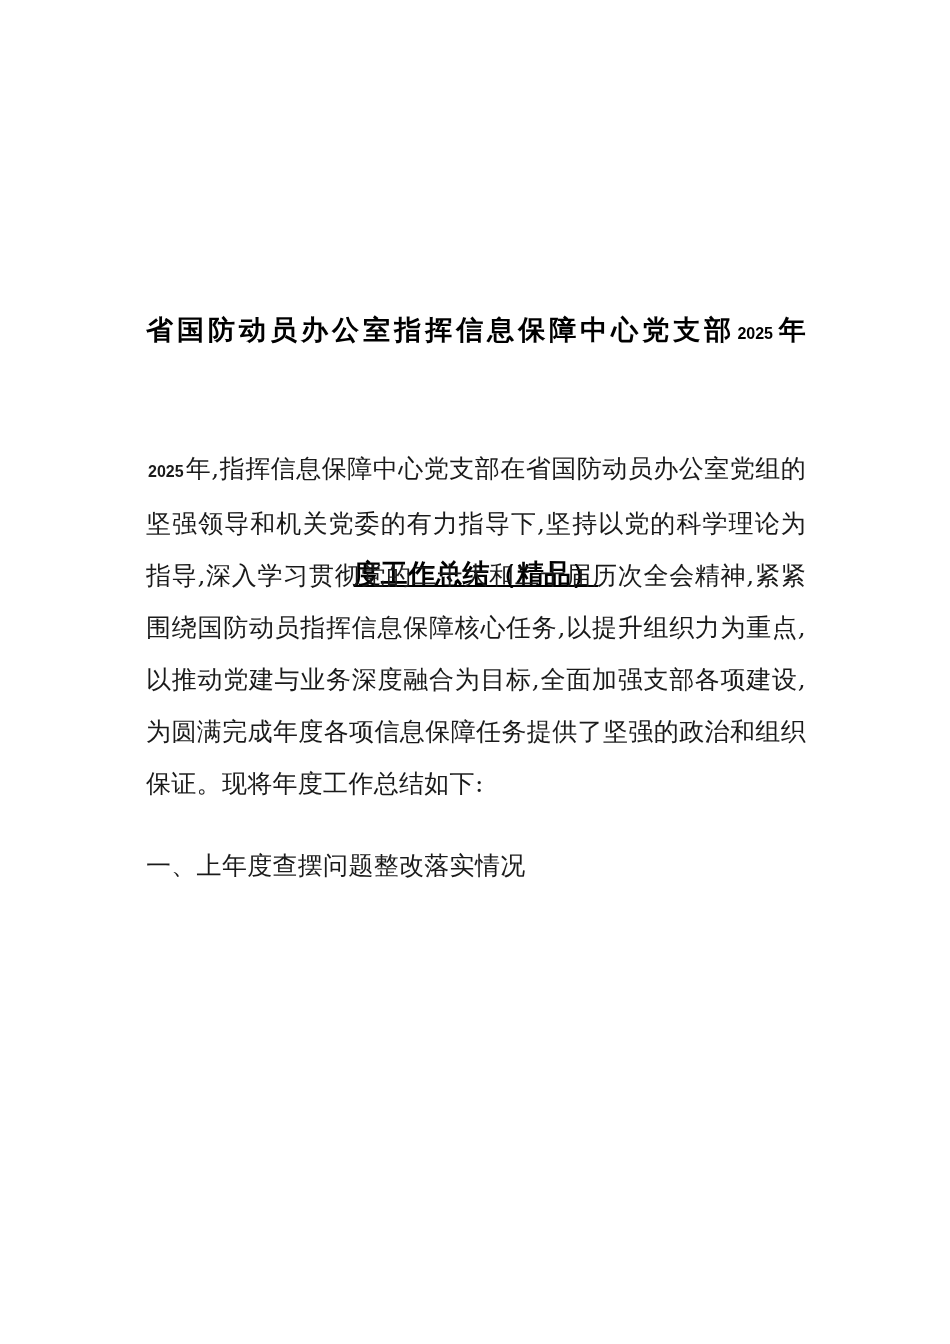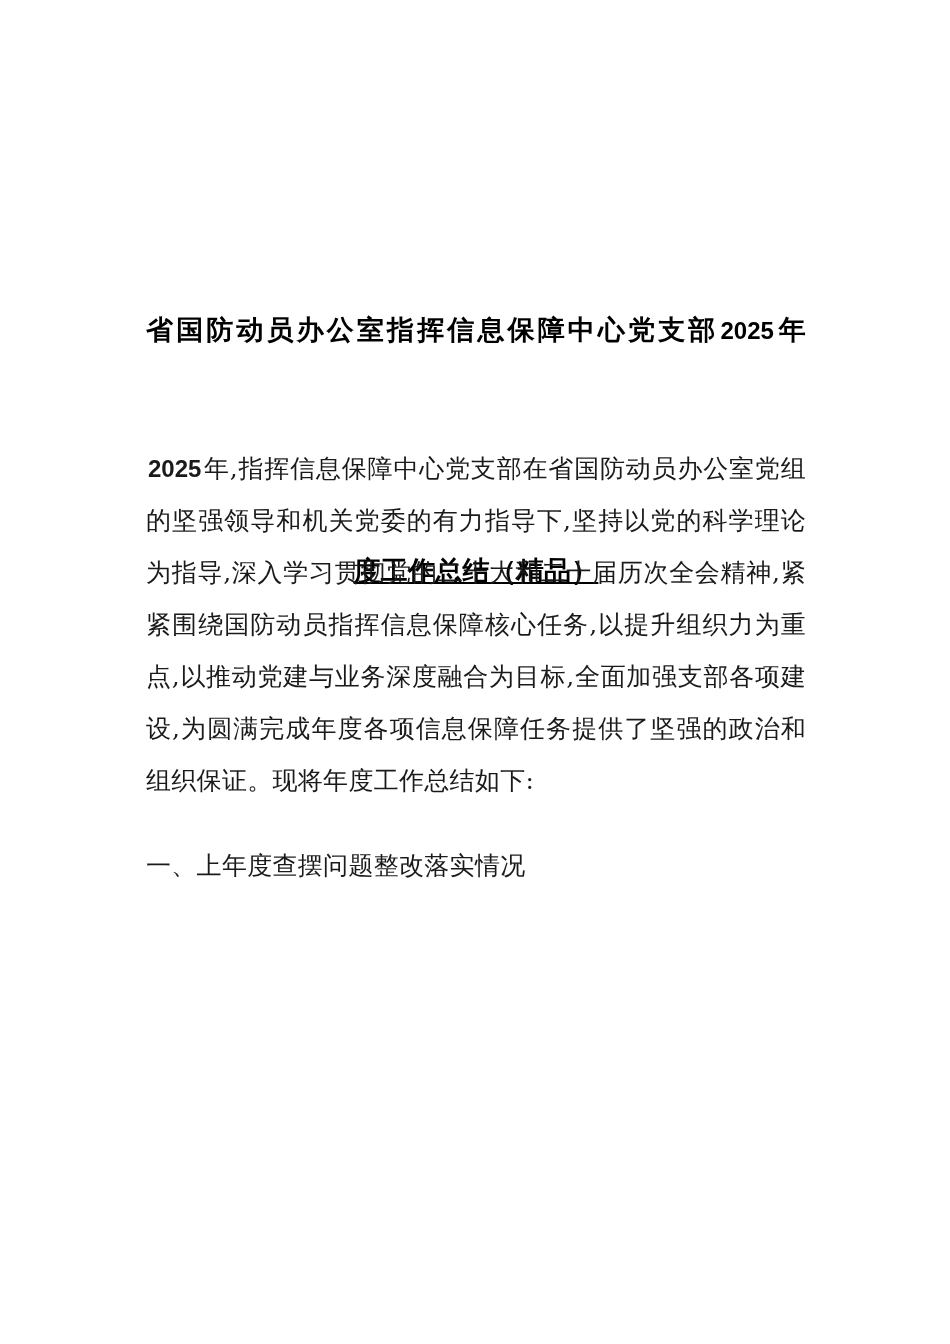--- a/index.html
+++ b/index.html
@@ -67,21 +67,21 @@
   }
 
   .block.p1 { top: 443px; }
   .block.h1 { top: 840px; }
   .block.p2 { top: 932px; }
 
   
   .num {
     font-family: "Liberation Sans", "DejaVu Sans", sans-serif;
     font-weight: 700;
-    font-size: 24px;
+    font-size: 16px;
     letter-spacing: 0;
     padding: 0 2px;
     margin-top: 27px;
   }
 </style>
 </head>
 <body>
 
 <div class="page">
 

